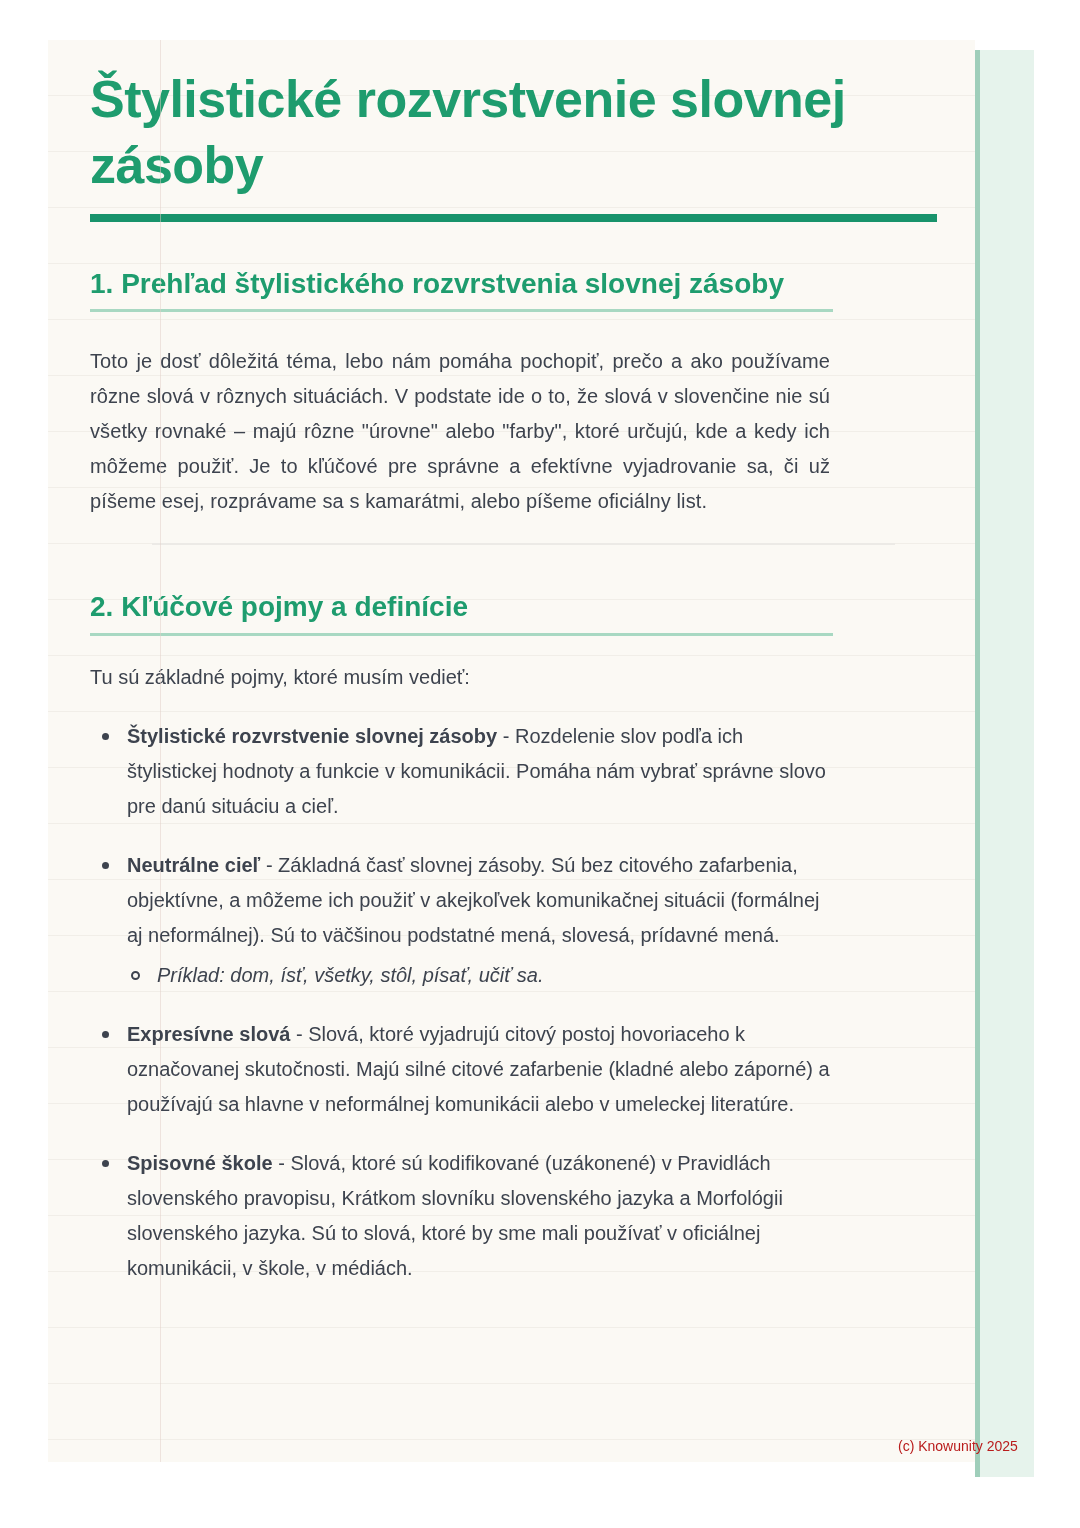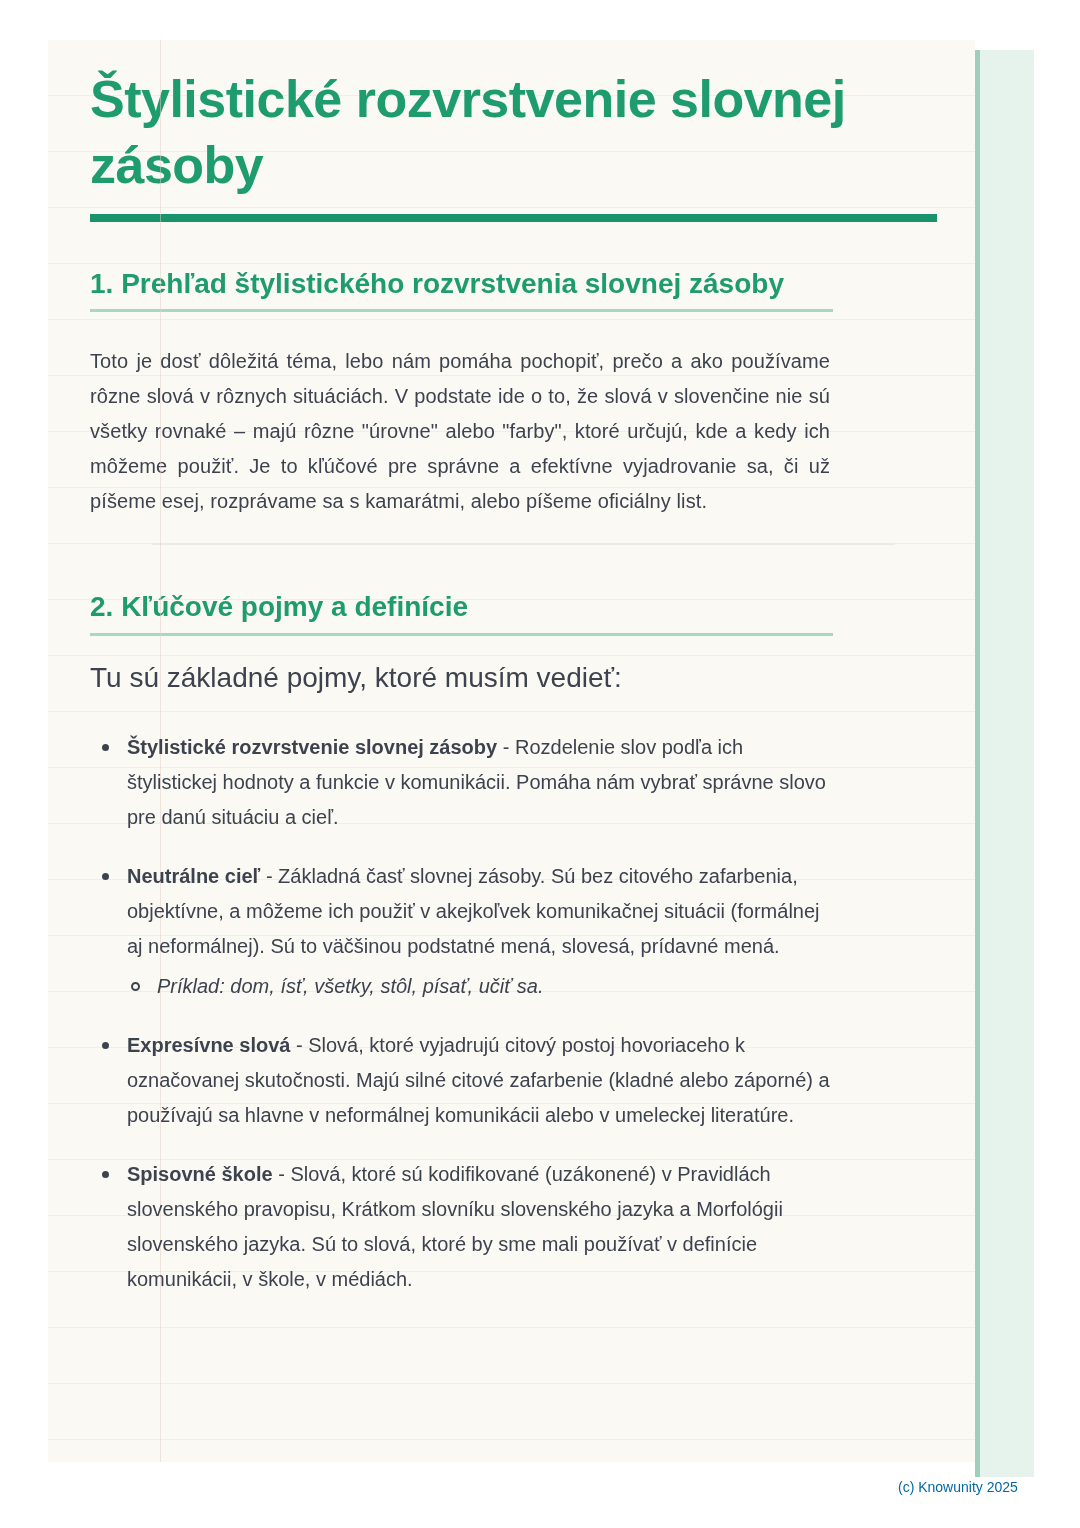--- a/index.html
+++ b/index.html
@@ -32,42 +32,42 @@
   .section-heading{
     width:745px;margin:44px 0 0 0;font-size:28px;font-weight:bold;line-height:1.3;
     color:#1e9c6e;
   }
   .section-underline{width:743px;height:3px;background:#a8d8c2;margin-top:7px;}
   .lead-paragraph{
     width:740px;margin:32px 0 0 0;font-size:20px;line-height:35px;
     text-align:justify;color:#3d434e;letter-spacing:0.1px;
   }
   .section-divider{width:743px;height:2px;background:#eceae6;margin-top:24px;border:0;}
-  .intro-paragraph{width:740px;margin:24px 0 0 0;font-size:28px;line-height:35px;color:#3d434e;}
-  ul.terms{list-style:none;margin:35px 0 0 0;padding:0;width:742px;}
+  .intro-paragraph{width:740px;margin:24px 0 0 0;font-size:20px;line-height:35px;color:#3d434e;}
+  ul.terms{list-style:none;margin:24px 0 0 0;padding:0;width:742px;}
   li.term-item{
     position:relative;padding-left:37px;margin:0 0 24px 0;
     font-size:20px;line-height:35px;color:#3d434e;
   }
   li.term-item::before{
     content:"";position:absolute;left:12px;top:14px;width:7px;height:7px;
     border-radius:50%;background:#3d434e;
   }
   .term-name{font-weight:bold;}
   ul.sub{list-style:none;margin:5px 0 0 0;padding:0;}
   li.example{
     position:relative;padding-left:30px;font-style:italic;line-height:35px;
   }
   li.example::before{
     content:"";position:absolute;left:4px;top:13px;width:9px;height:9px;
     border:2px solid #3d434e;border-radius:50%;box-sizing:border-box;background:transparent;
   }
   .footer-copy{
-    position:absolute;left:898px;top:1479px;z-index:3;
-    font-size:14px;color:#0369a1;white-space:nowrap;
+    position:absolute;left:898px;top:1438px;z-index:3;
+    font-size:14px;color:#b91c1c;white-space:nowrap;
   }
 </style>
 </head>
 <body>
 
 <div class="accent-strip"></div>
 
 <div class="paper">
 
   <h1 class="page-title">Štylistické rozvrstvenie slovnej zásoby</h1>
@@ -100,19 +100,19 @@
       </ul>
     </li>
 
     <li class="term-item">
       <span class="term-name">Expresívne slová</span>
       <span>- Slová, ktoré vyjadrujú citový postoj hovoriaceho k označovanej skutočnosti. Majú silné citové zafarbenie (kladné alebo záporné) a používajú sa hlavne v neformálnej komunikácii alebo v umeleckej literatúre.</span>
     </li>
 
     <li class="term-item">
       <span class="term-name">Spisovné škole</span>
-      <span>- Slová, ktoré sú kodifikované (uzákonené) v Pravidlách slovenského pravopisu, Krátkom slovníku slovenského jazyka a Morfológii slovenského jazyka. Sú to slová, ktoré by sme mali používať v definície komunikácii, v škole, v médiách.</span>
+      <span>- Slová, ktoré sú kodifikované (uzákonené) v Pravidlách slovenského pravopisu, Krátkom slovníku slovenského jazyka a Morfológii slovenského jazyka. Sú to slová, ktoré by sme mali používať v oficiálnej komunikácii, v škole, v médiách.</span>
     </li>
 
   </ul>
 </div>
 
 <div class="footer-copy">(c) Knowunity 2025</div>
 
 </body></html>

